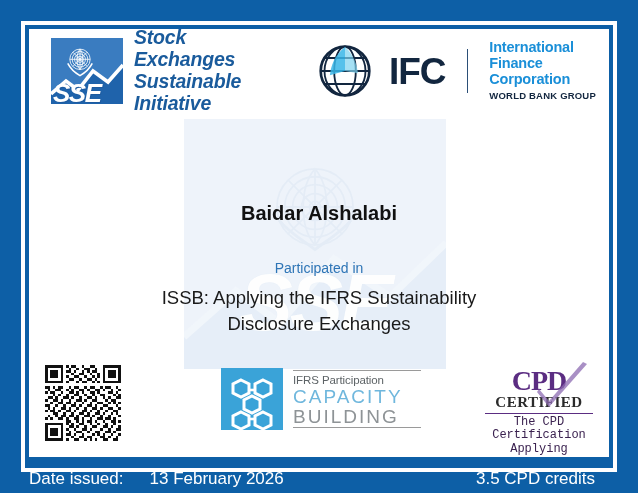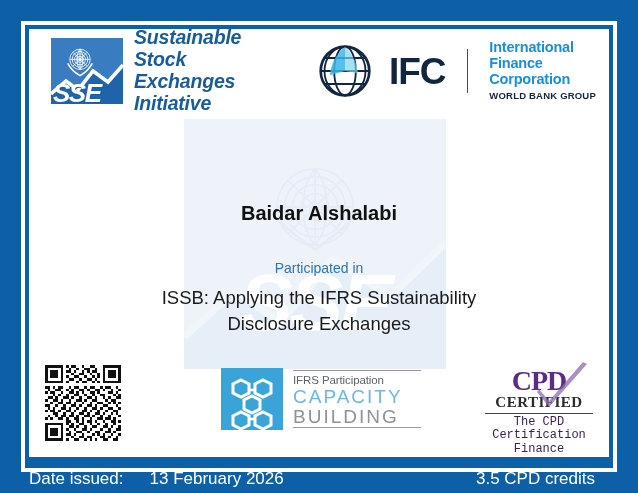--- a/index.html
+++ b/index.html
@@ -440,22 +440,22 @@
             </g>
             <path d="M14 60 C24 80 36 88 50 96 C64 88 76 80 86 60" fill="none" stroke="#ffffff" stroke-width="4.5"></path>
           </svg>
           <svg class="chart" viewBox="0 0 72 44" preserveAspectRatio="none">
             <path d="M0 44 L0 34 L15 21 L27 30 L42 11 L57 22 L72 5 L72 44 Z" fill="#1f63ab"></path>
             <path d="M0 34 L15 21 L27 30 L42 11 L57 22 L72 5" fill="none" stroke="#ffffff" stroke-width="3.6"></path>
           </svg>
           <div class="sse-text">SSE</div>
         </div>
         <div class="sse-words">
+          <div>Stock Exchanges</div>
           <div>Sustainable</div>
-          <div>Stock Exchanges</div>
           <div>Initiative</div>
         </div>
       </div>
 
       <div class="ifc-logo">
         <svg class="ifc-globe" viewBox="0 0 100 100">
           <circle cx="50" cy="50" r="45" fill="#ffffff"></circle>
           <circle cx="50" cy="50" r="45" fill="none" stroke="#12263f" stroke-width="5"></circle>
           <g fill="none" stroke="#12263f" stroke-width="3.4">
             <ellipse cx="50" cy="50" rx="20" ry="45"></ellipse>
@@ -749,21 +749,21 @@
       <div class="cpd-logo">
         <div class="cpd-top">
           <svg class="cpd-swoosh" viewBox="0 0 50 46">
             <path d="M46 1 L12 40 L2 28 L0 31 L12 46 L50 3 Z" fill="#8c6bb1" opacity="0.75"></path>
           </svg>
           <span>CPD</span>
         </div>
         <div class="cpd-certified">CERTIFIED</div>
         <div class="cpd-under"></div>
         <div class="cpd-service">The CPD Certification</div>
-        <div class="cpd-service">Finance</div>
+        <div class="cpd-service">Applying</div>
       </div>
     </div>
 
   </div>
 
   <div class="footer-bar">
     <span class="footer-label">Date issued:</span>
     <span class="footer-date">13 February 2026</span>
     <span class="footer-credits">3.5 CPD credits</span>
   </div>

